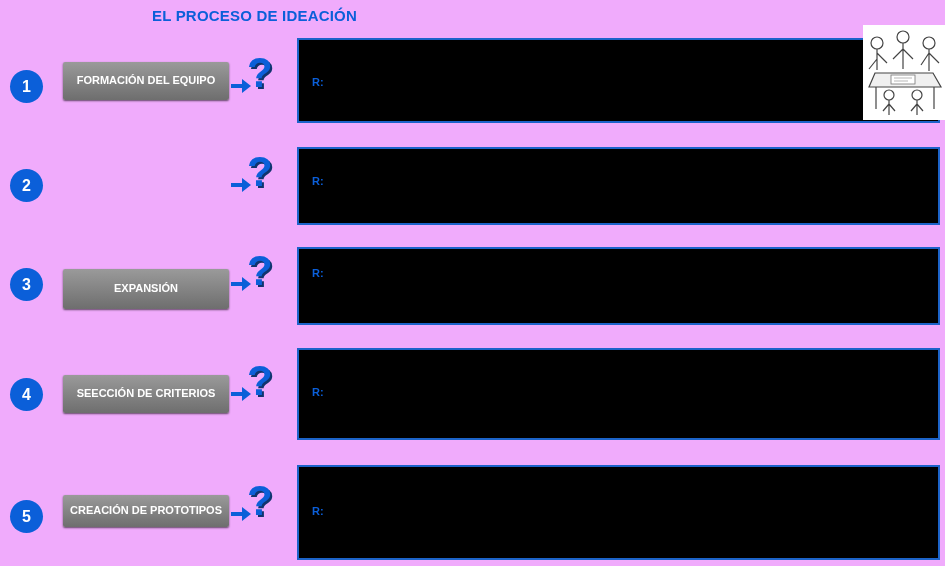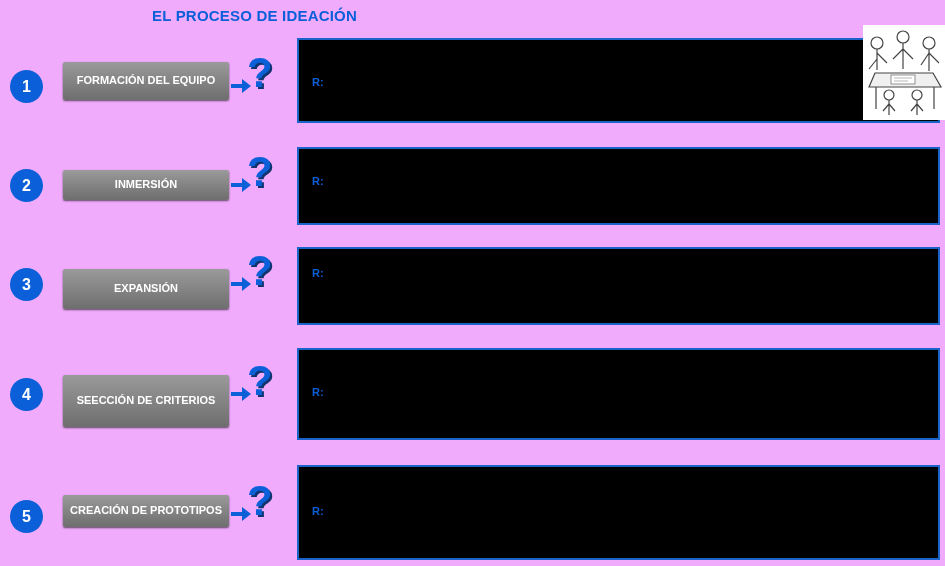--- a/index.html
+++ b/index.html
@@ -70,23 +70,20 @@
       <polygon points="11,0 20,7 11,14"></polygon>
   </svg>
   <div class="qmark" style="left:247px;top:52px;">?</div>
   <div class="answer" style="top:38px;height:85px;">
     <span class="rlabel" style="top:36px;">R:</span>
   </div>
 
   <div class="circle" style="left:10px;top:169px;">
     <span>2</span>
   </div>
-  <div class="graybox" style="left:63px;top:170px;height:30px;">
-    <span>INMERSIÓN</span>
-  </div>
   <svg class="arrow" style="left:231px;top:178px;" width="20" height="14" viewBox="0 0 20 14">
     <rect x="0" y="5" width="11" height="4"></rect>
       <polygon points="11,0 20,7 11,14"></polygon>
   </svg>
   <div class="qmark" style="left:247px;top:151px;">?</div>
   <div class="answer" style="top:147px;height:78px;">
     <span class="rlabel" style="top:26px;">R:</span>
   </div>
 
   <div class="circle" style="left:10px;top:268px;">
@@ -100,21 +97,21 @@
       <polygon points="11,0 20,7 11,14"></polygon>
   </svg>
   <div class="qmark" style="left:247px;top:250px;">?</div>
   <div class="answer" style="top:247px;height:78px;">
     <span class="rlabel" style="top:18px;">R:</span>
   </div>
 
   <div class="circle" style="left:10px;top:378px;">
     <span>4</span>
   </div>
-  <div class="graybox" style="left:63px;top:375px;height:52px;">
+  <div class="graybox" style="left:63px;top:375px;height:38px;">
     <span>SEECCIÓN DE CRITERIOS</span>
   </div>
   <svg class="arrow" style="left:231px;top:387px;" width="20" height="14" viewBox="0 0 20 14">
     <rect x="0" y="5" width="11" height="4"></rect>
       <polygon points="11,0 20,7 11,14"></polygon>
   </svg>
   <div class="qmark" style="left:247px;top:360px;">?</div>
   <div class="answer" style="top:348px;height:92px;">
     <span class="rlabel" style="top:36px;">R:</span>
   </div>

